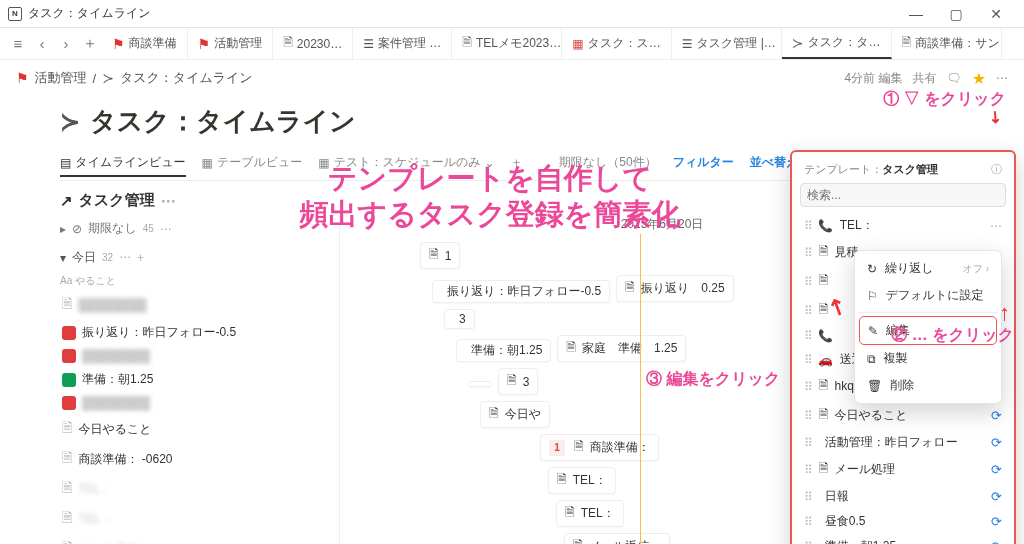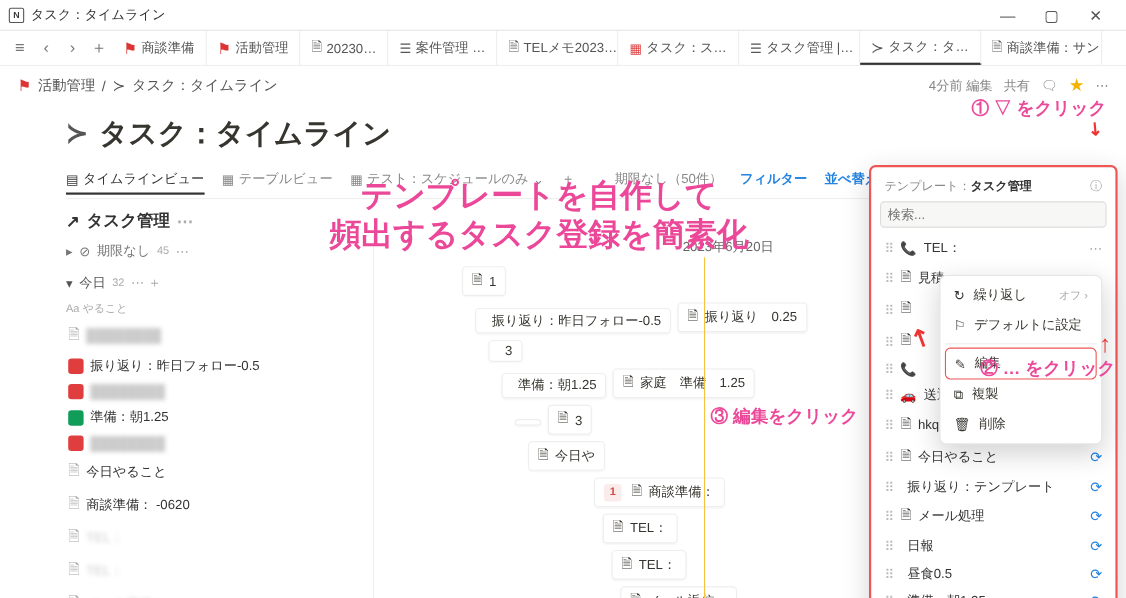--- a/index.html
+++ b/index.html
@@ -376,21 +376,21 @@
           <span style="color:#bbb">⠿</span>
           <span class="doc">🗎</span>
           <span>今日やること</span>
         </span>
         <span class="refresh">⟳</span>
       </div>
       <div class="tpl-item">
         <span class="lbl">
           <span style="color:#bbb">⠿</span>
           <span class="sq red"></span>
-          <span>振り返り：テンプレート</span>
+          <span>活動管理：昨日フォロー</span>
         </span>
         <span class="refresh">⟳</span>
       </div>
       <div class="tpl-item">
         <span class="lbl">
           <span style="color:#bbb">⠿</span>
           <span class="doc">🗎</span>
           <span>メール処理</span>
         </span>
         <span class="refresh">⟳</span>

